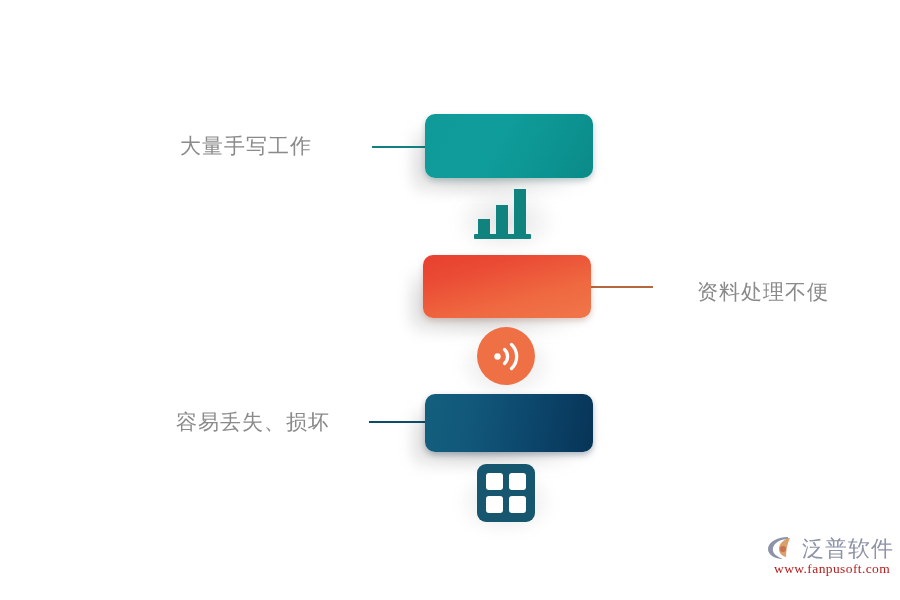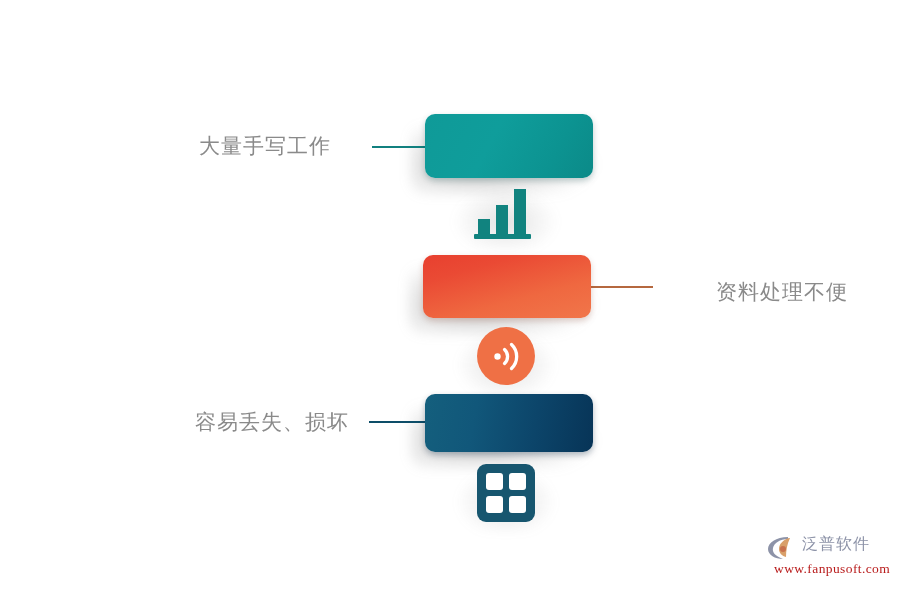--- a/index.html
+++ b/index.html
@@ -53,21 +53,20 @@
   #connector-navy{left:369px;top:421px;width:58px;background:#0d4d68;}
 
   
   .label{
     position:absolute;
     color:#8a8a8a;
     font-size:21px;
     letter-spacing:1px;
     white-space:nowrap;
     font-family:"Liberation Serif","DejaVu Serif",serif;
-    margin-left:19px;
   }
   #label-left-1{left:180px;top:132px;}
   #label-right-1{left:697px;top:278px;}
   #label-left-2{left:176px;top:408px;text-align:right;}
 
   
   .icon-wrap{position:absolute;}
   #icon-chart{left:474px;top:185px;width:63px;height:55px;}
   #icon-signal{left:477px;top:327px;width:58px;height:58px;}
   #icon-grid{left:477px;top:464px;width:58px;height:58px;}
@@ -78,21 +77,21 @@
     filter:blur(5px);
     z-index:-1;
   }
 
   
   #watermark{
     position:absolute;left:762px;top:534px;width:130px;height:48px;
   }
   #wm-brand{
     position:absolute;left:40px;top:0px;
-    font-size:16px;color:#8d93a8;letter-spacing:1px;
+    font-size:22px;color:#8d93a8;letter-spacing:1px;
     font-family:Liberation Mono, monospace;
     white-space:nowrap;
   }
   #wm-url{
     position:absolute;left:12px;top:27px;
     font-size:13.5px;color:#b91c1c;letter-spacing:0.4px;
     font-family:"Liberation Serif","DejaVu Serif",serif;
     white-space:nowrap;
   }
   #wm-mark{position:absolute;left:4px;top:1px;width:36px;height:26px;}

